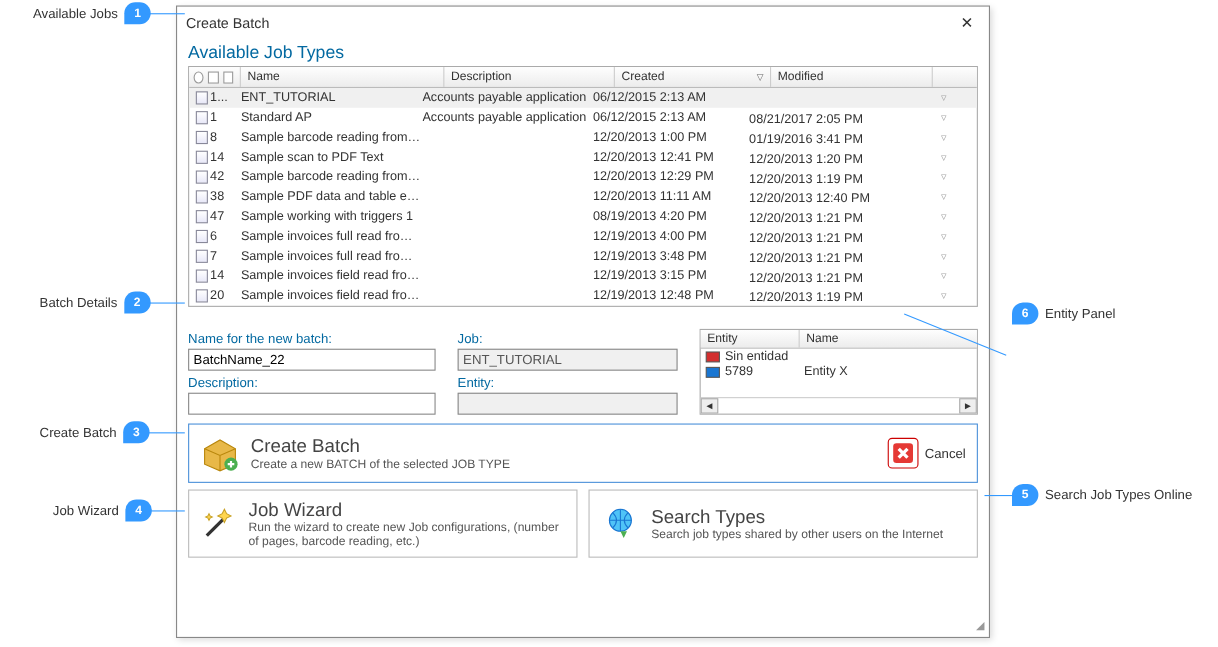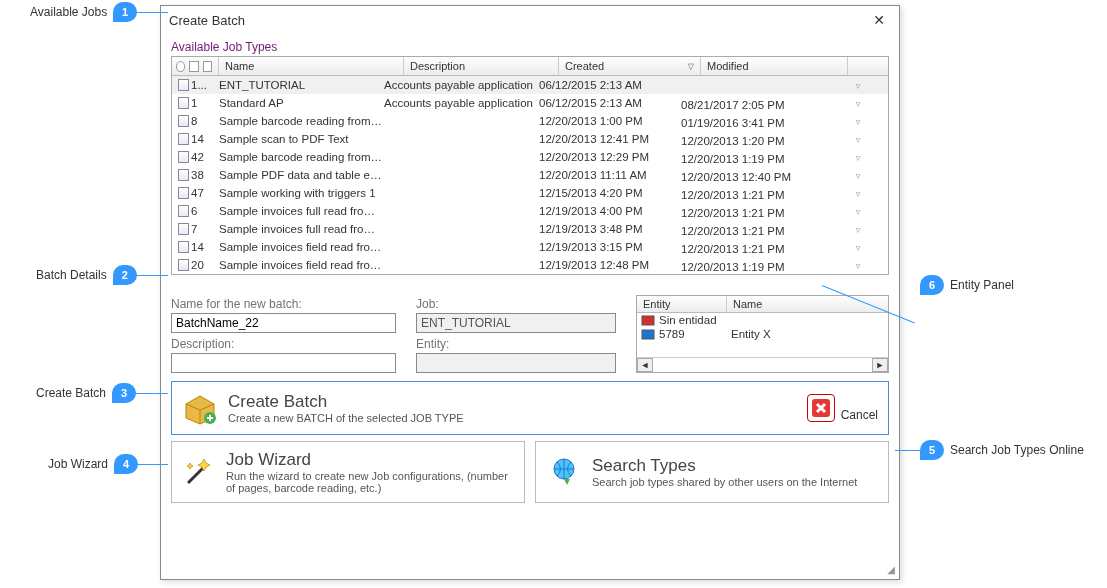--- a/index.html
+++ b/index.html
@@ -43,21 +43,21 @@
   border: 1px solid #888;
   background: #fff;
   box-shadow: 2px 2px 6px rgba(0,0,0,0.15);
 }
 .dialog-title {
   display: flex; justify-content: space-between; align-items: center;
   padding: 4px 8px 0 8px;
   font-size: 13px;
 }
 .close-x { cursor: pointer; font-size: 14px; padding: 2px 6px; }
-.section-label { padding: 10px 10px 2px 10px; font-size: 12px; color: #701a75; }
+.section-label { padding: 10px 10px 2px 10px; font-size: 16px; color: #0369a1; }
 .table-wrap {
   margin: 0 10px;
   border: 1px solid #aaa;
 }
 .thead {
   display: flex;
   background: linear-gradient(#fefefe,#ececec);
   border-bottom: 1px solid #bbb;
   font-size: 11px;
   color: #333;
@@ -86,21 +86,21 @@
   position:relative;
 }
 .hdr-icon { width:11px;height:11px;display:inline-block;border:1px solid #999;background:#fff; }
 .form-area {
   display:flex; gap:20px;
   margin: 20px 10px 8px 10px;
 }
 .form-col { display:flex; flex-direction:column; gap:2px; }
 .form-col.left-col { width: 225px;}
 .form-col.mid-col { width: 200px;}
-.form-lbl { font-size:12px; color:#737373; margin-top:2px;}
+.form-lbl { font-size:12px; color:#0369a1; margin-top:2px;}
 .form-input {
   border:1px solid #888; height:20px; padding:2px 4px; font-size:12px;
   background:#fff;
 }
 .form-input.ro { background:#f0f0f0; color:#555;}
 .entity-panel {
   flex:1;
   border:1px solid #aaa;
   display:flex; flex-direction:column;
 }
@@ -117,21 +117,21 @@
   border: 1px solid #4a90d9;
   padding: 8px 10px;
   display:flex; align-items:center; gap:10px;
   cursor:pointer;
 }
 .big-btn.half { flex:1; border-color:#bbb; }
 .big-btn .bicon { width:36px;height:36px;display:flex;align-items:center;justify-content:center;}
 .big-btn .btitle{font-size:17px;color:#444;font-weight:400;}
 .big-btn .bdesc{font-size:11px;color:#555;}
 .big-btn-row{display:flex;gap:10px;margin:0 10px 10px 10px;}
-.cancel-area{margin-left:auto;display:flex;align-items:flex-end;gap:6px;}
+.cancel-area{margin-left:auto;display:flex;align-items:center;gap:6px;}
 .cancel-x{width:28px;height:28px;background:#fff;border:1px solid #c00;border-radius:4px;display:flex;align-items:center;justify-content:center;color:#d00;font-weight:bold;font-size:18px;}
 .sort-arrow{font-size:8px;color:#666;}
 .resize-grip{position:absolute;right:4px;bottom:4px;color:#999;font-size:10px;}
 svg{display:block;}
 </style>
 </head>
 <body>
 
 <div class="callout left" style="left:30px;top:2px;">
   <span class="callout-text">Available Jobs</span>
@@ -259,21 +259,21 @@
           <div class="td-mod">12/20/2013 1:21 PM</div>
           <div class="td-flag">▿</div>
         </div>
         <div class="tr">
           <div class="td-icons">
             <span class="doc-icon"></span>
             <span class="td-num">47</span>
           </div>
           <div class="td-name">Sample working with triggers 1</div>
           <div class="td-desc"></div>
-          <div class="td-created">12/15/2013 4:20 PM</div>
+          <div class="td-created">08/19/2013 4:20 PM</div>
           <div class="td-mod">12/20/2013 1:21 PM</div>
           <div class="td-flag">▿</div>
         </div>
         <div class="tr">
           <div class="td-icons">
             <span class="doc-icon"></span>
             <span class="td-num">6</span>
           </div>
           <div class="td-name">Sample invoices full read from P...</div>
           <div class="td-desc"></div>

